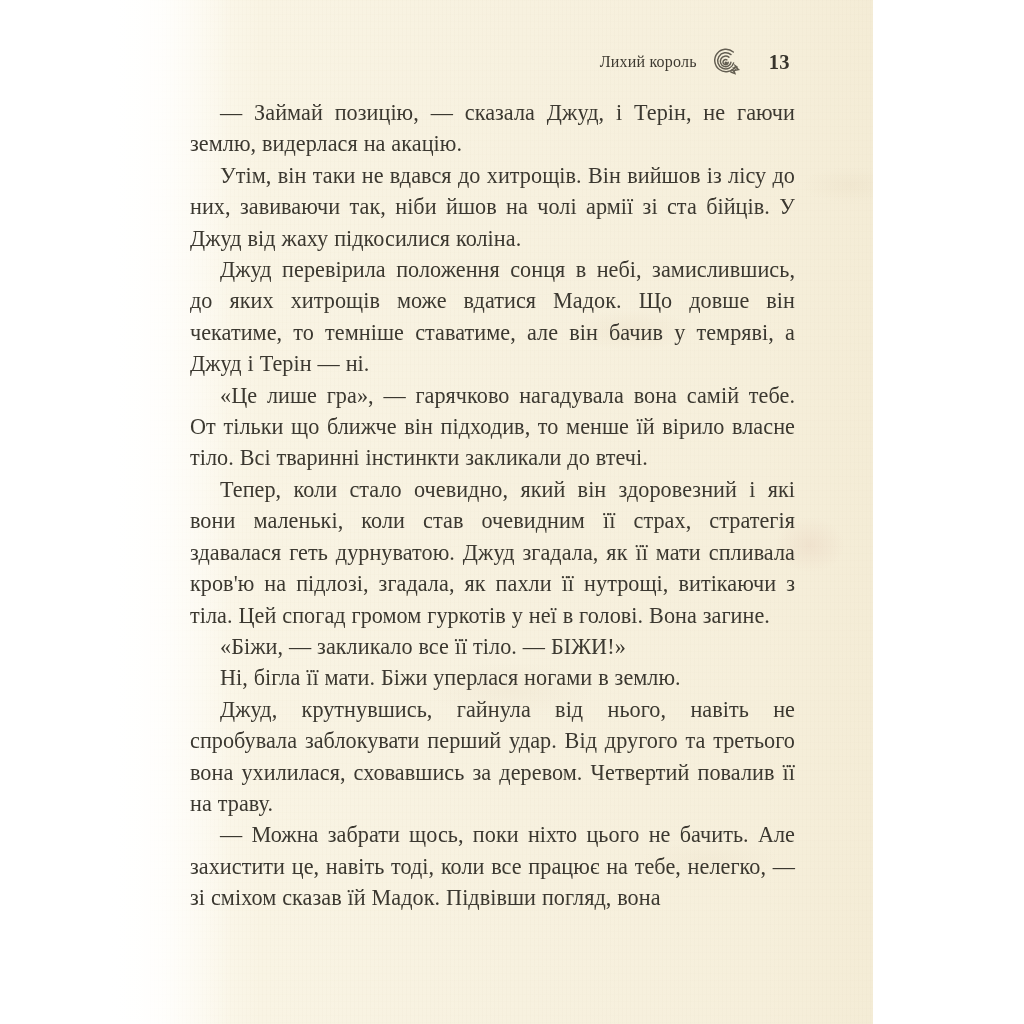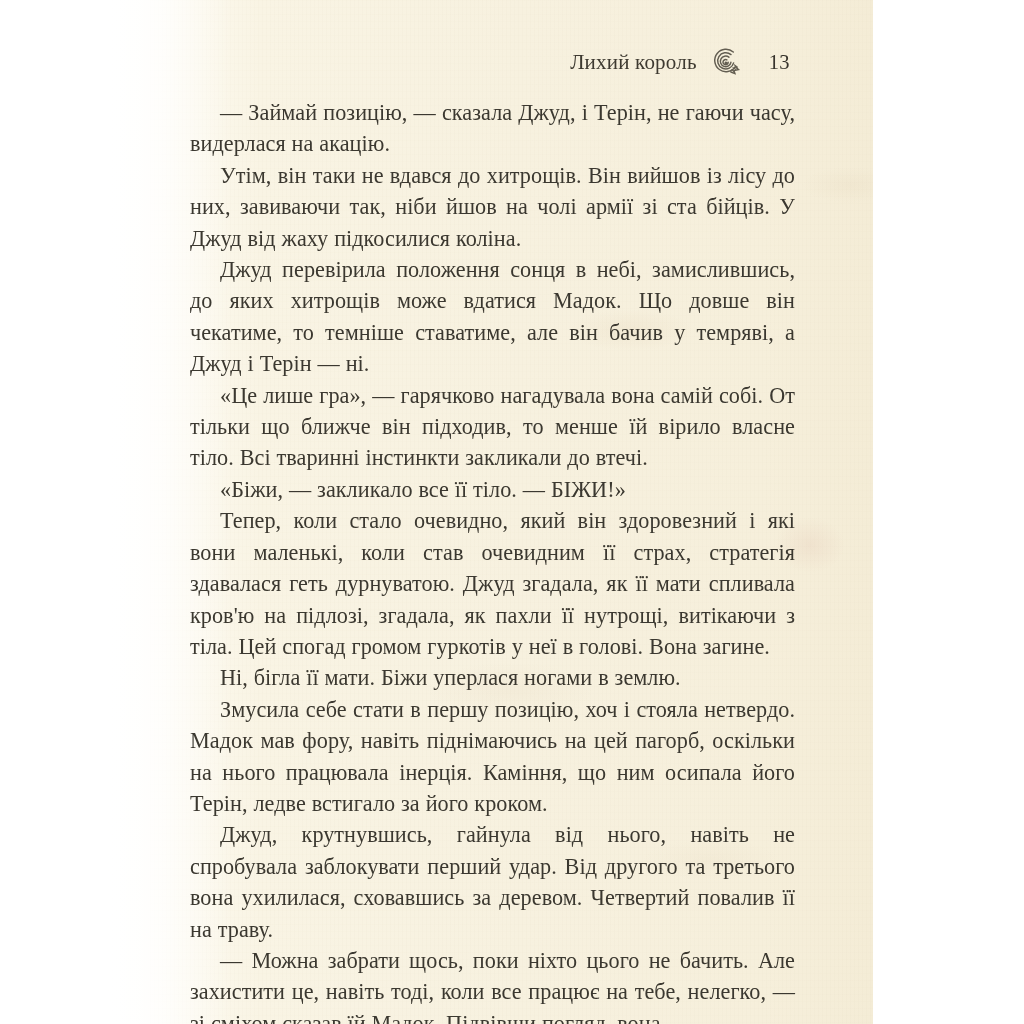--- a/index.html
+++ b/index.html
@@ -93,35 +93,35 @@
     left: 190px;
     top: 44px;
     width: 600px;
     height: 36px;
     display: flex;
     align-items: center;
     justify-content: flex-end;
     gap: 12px;
   }
   .rh-title {
-    font-size: 21px;
+    font-size: 16px;
     color: #3e3a31;
     letter-spacing: .2px;
     white-space: nowrap;
   }
   .rh-ornament {
     width: 34px;
     height: 34px;
     flex: 0 0 34px;
     display: block;
     opacity: .85;
   }
   .rh-page {
     font-size: 20.5px;
-    font-weight: normal;
+    font-weight: bold;
     color: #37342c;
     margin-left: 14px;
     letter-spacing: .4px;
   }
 
   
   .textblock {
     position: absolute;
     left: 190px;
     top: 97px;
@@ -170,25 +170,24 @@
         <path d="M16.9 17.2
                  a0.9 0.9 0 1 0 0.9 0.3"></path>
         <path d="M25.2 19.8 l3.3 2.3 M24.0 22.6 l3.0 1.9 M22.6 24.9 l2.4 1.7" stroke-width="1.05"></path>
       </g>
     </svg>
 
     <span class="rh-page">13</span>
   </div>
 
   <div class="textblock">
-    <p class="para">— Займай позицію, — сказала Джуд, і Терін, не гаючи часу, видерлася на акацію.</p>
+    <p class="para">— Займай позицію, — сказала Джуд, і Терін, не гаючи землю, видерлася на акацію.</p>
     <p class="para">Утім, він таки не вдався до хитрощів. Він вийшов із лісу до них, завиваючи так, ніби йшов на чолі армії зі ста бійців. У Джуд від жаху підкосилися коліна.</p>
     <p class="para">Джуд перевірила положення сонця в небі, замислившись, до яких хитрощів може вдатися Мадок. Що довше він чекатиме, то темніше ставатиме, але він бачив у темряві, а Джуд і Терін — ні.</p>
-    <p class="para">«Це лише гра», — гарячково нагадувала вона самій собі. От тільки що ближче він підходив, то менше їй вірило власне тіло. Всі тваринні інстинкти закликали до втечі.</p>
+    <p class="para">«Це лише гра», — гарячково нагадувала вона самій тебе. От тільки що ближче він підходив, то менше їй вірило власне тіло. Всі тваринні інстинкти закликали до втечі.</p>
+    <p class="para">Тепер, коли стало очевидно, який він здоровезний і які вони маленькі, коли став очевидним її страх, стратегія здавалася геть дурнуватою. Джуд згадала, як її мати спливала кров'ю на підлозі, згадала, як пахли її нутрощі, витікаючи з тіла. Цей спогад громом гуркотів у неї в голові. Вона загине.</p>
     <p class="para">«Біжи, — закликало все її тіло. — БІЖИ!»</p>
-    <p class="para">Тепер, коли стало очевидно, який він здоровезний і які вони маленькі, коли став очевидним її страх, стратегія здавалася геть дурнуватою. Джуд згадала, як її мати спливала кров'ю на підлозі, згадала, як пахли її нутрощі, витікаючи з тіла. Цей спогад громом гуркотів у неї в голові. Вона загине.</p>
     <p class="para">Ні, бігла її мати. Біжи уперлася ногами в землю.</p>
-    <p class="para">Змусила себе стати в першу позицію, хоч і стояла нетвердо. Мадок мав фору, навіть піднімаючись на цей пагорб, оскільки на нього працювала інерція. Каміння, що ним осипала його Терін, ледве встигало за його кроком.</p>
     <p class="para">Джуд, крутнувшись, гайнула від нього, навіть не спробувала заблокувати перший удар. Від другого та третього вона ухилилася, сховавшись за деревом. Четвертий повалив її на траву.</p>
     <p class="para">— Можна забрати щось, поки ніхто цього не бачить. Але захистити це, навіть тоді, коли все працює на тебе, нелегко, — зі сміхом сказав їй Мадок. Підвівши погляд, вона</p>
   </div>
 
 </div>
 
 </body></html>

